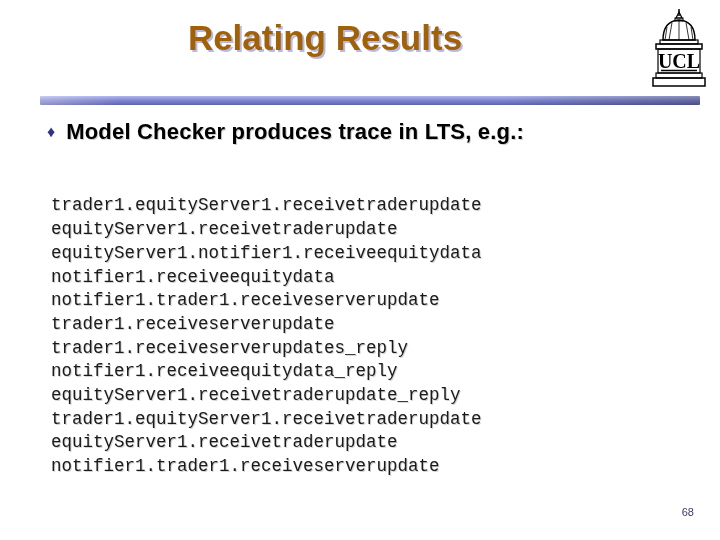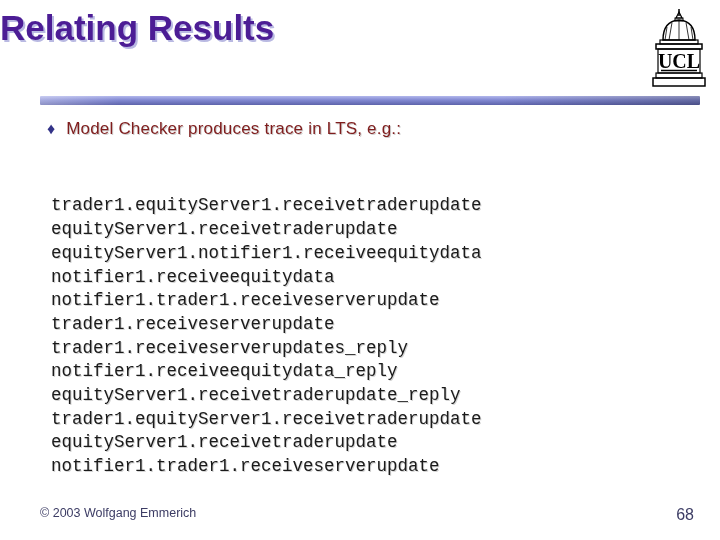--- a/index.html
+++ b/index.html
@@ -8,27 +8,27 @@
     width: 720px;
     height: 540px;
     background: #ffffff;
     overflow: hidden;
     font-family: "Liberation Sans", sans-serif;
   }
 
   
   .title {
     position: absolute;
-    top: 8px;
+    top: 18px;
     left: 0;
     width: 650px;
-    text-align: left;
+    text-align: center;
     font-size: 35px;
     font-weight: bold;
-    color: #4c1d95;
+    color: #a16207;
     text-shadow: 2px 2px 0 #b9b9e2;
     letter-spacing: 0px;
   }
 
   
   .logo {
     position: absolute;
     top: 8px;
     right: 8px;
     width: 66px;
@@ -56,23 +56,23 @@
     display: flex;
     align-items: center;
   }
   .bullet-glyph {
     color: #333388;
     font-size: 16px;
     margin-right: 11px;
     line-height: 1;
   }
   .bullet-text {
-    font-size: 17px;
-    font-weight: normal;
-    color: #7f1d1d;
+    font-size: 22px;
+    font-weight: bold;
+    color: #000000;
     text-shadow: 1px 1px 0 #cfcfcf;
     letter-spacing: 0.2px;
   }
 
   
   .trace {
     position: absolute;
     top: 147px;
     left: 40px;
     font-family: "Liberation Mono", monospace;
@@ -89,21 +89,21 @@
     position: absolute;
     top: 506px;
     left: 40px;
     font-size: 12.5px;
     color: #3c3c64;
   }
   .page-number {
     position: absolute;
     top: 506px;
     right: 26px;
-    font-size: 16px;
+    font-size: 11px;
     color: #3c3c64;
   }
 </style>
 </head>
 <body>
 
 <div class="slide">
 
   <div class="title">Relating Results</div>
 
@@ -135,16 +135,15 @@
 
   <div class="bullet-line">
     <span class="bullet-glyph">♦</span>
     <span class="bullet-text">Model Checker produces trace in LTS, e.g.:</span>
   </div>
 
   <div class="trace">
     <div><div class="trace-line">trader1.equityServer1.receivetraderupdate</div><div class="trace-line">equityServer1.receivetraderupdate</div><div class="trace-line">equityServer1.notifier1.receiveequitydata</div><div class="trace-line">notifier1.receiveequitydata</div><div class="trace-line">notifier1.trader1.receiveserverupdate</div><div class="trace-line">trader1.receiveserverupdate</div><div class="trace-line">trader1.receiveserverupdates_reply</div><div class="trace-line">notifier1.receiveequitydata_reply</div><div class="trace-line">equityServer1.receivetraderupdate_reply</div><div class="trace-line">trader1.equityServer1.receivetraderupdate</div><div class="trace-line">equityServer1.receivetraderupdate</div><div class="trace-line">notifier1.trader1.receiveserverupdate</div></div>
   </div>
 
-  <div class="footer">© 2003 Wolfgang Emmerich</div>
   <div class="page-number">68</div>
 
 </div>
 
 </body></html>

